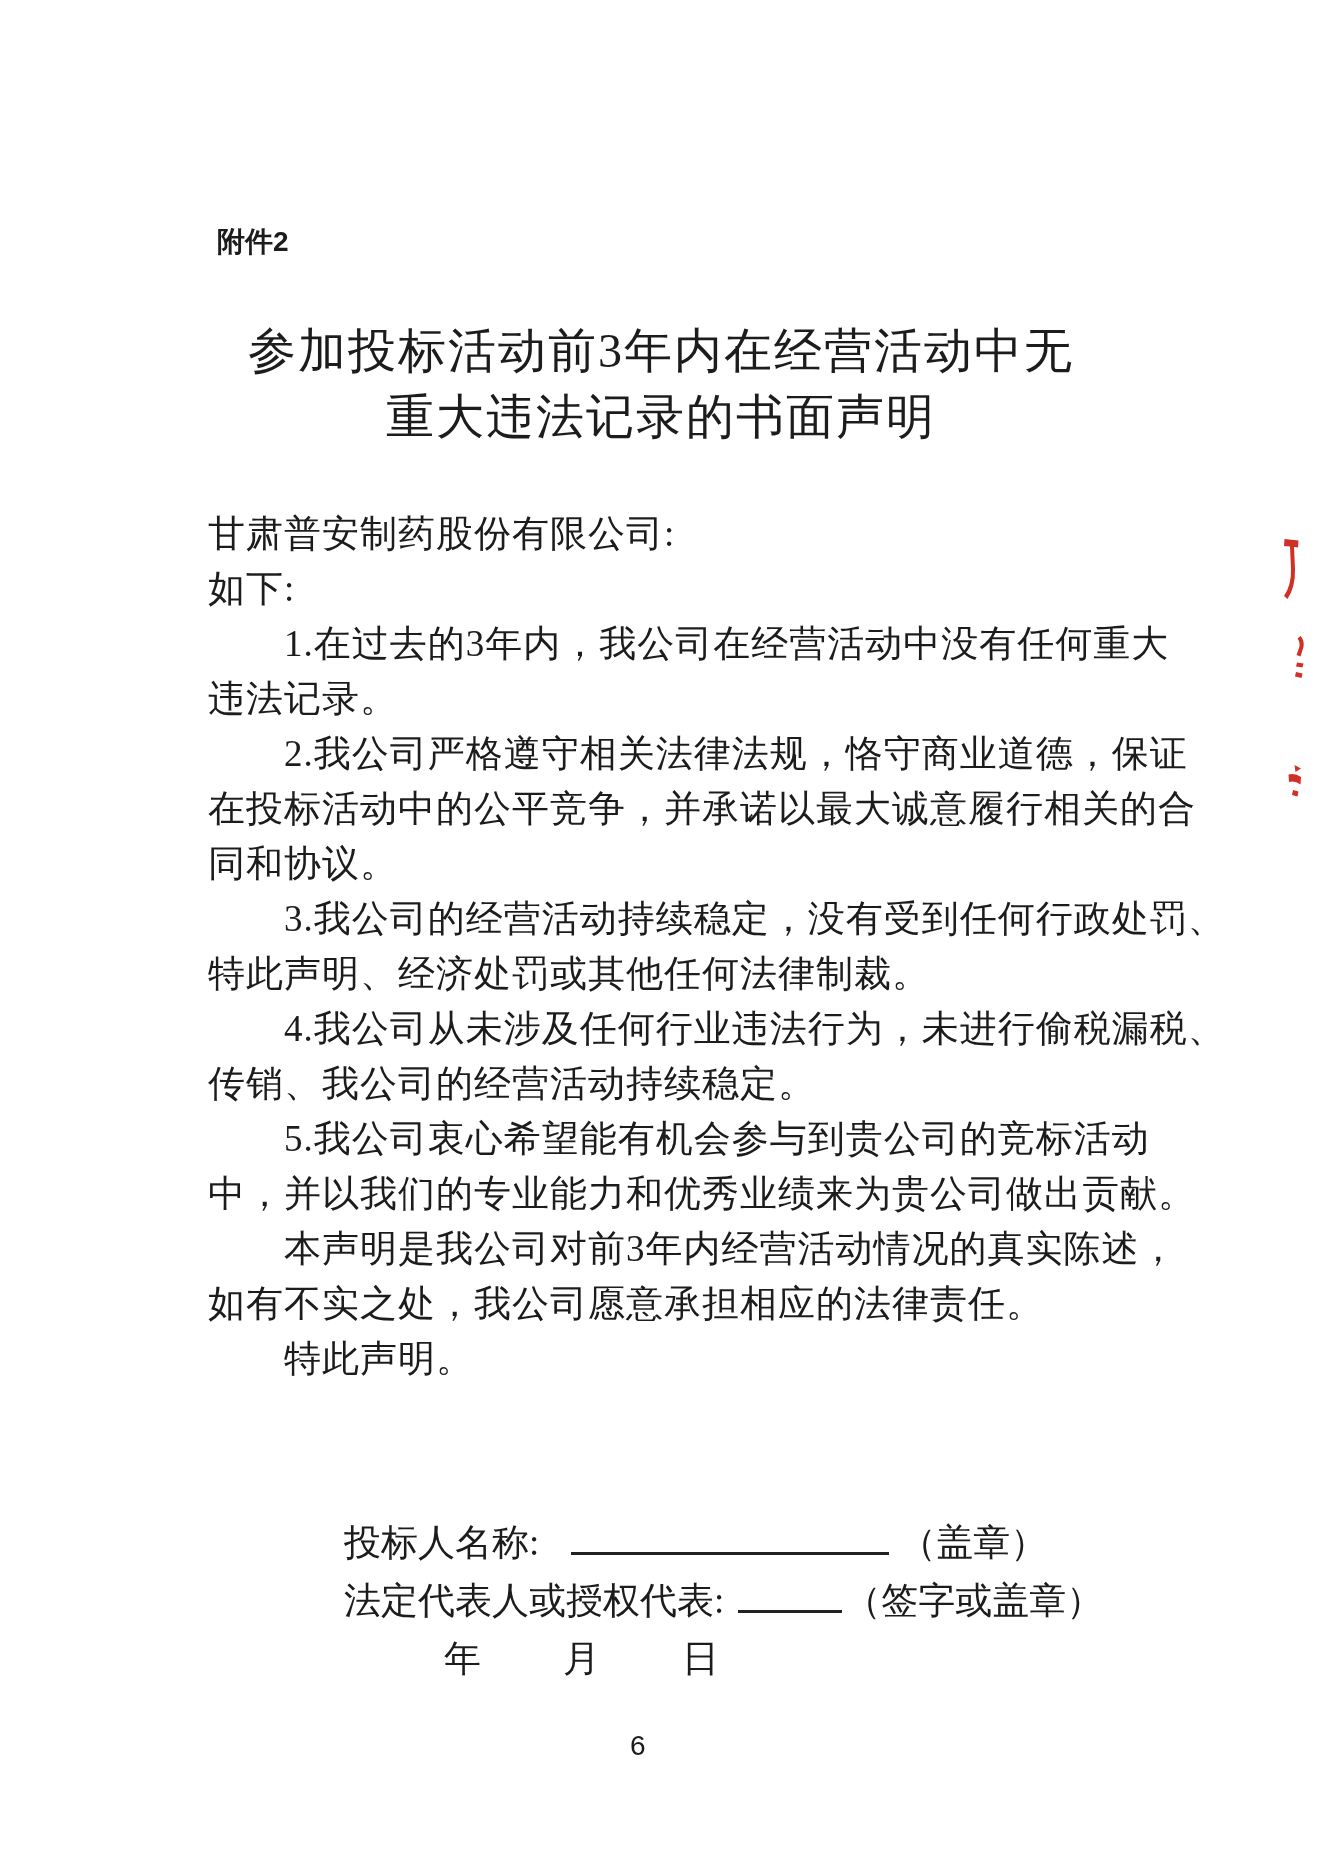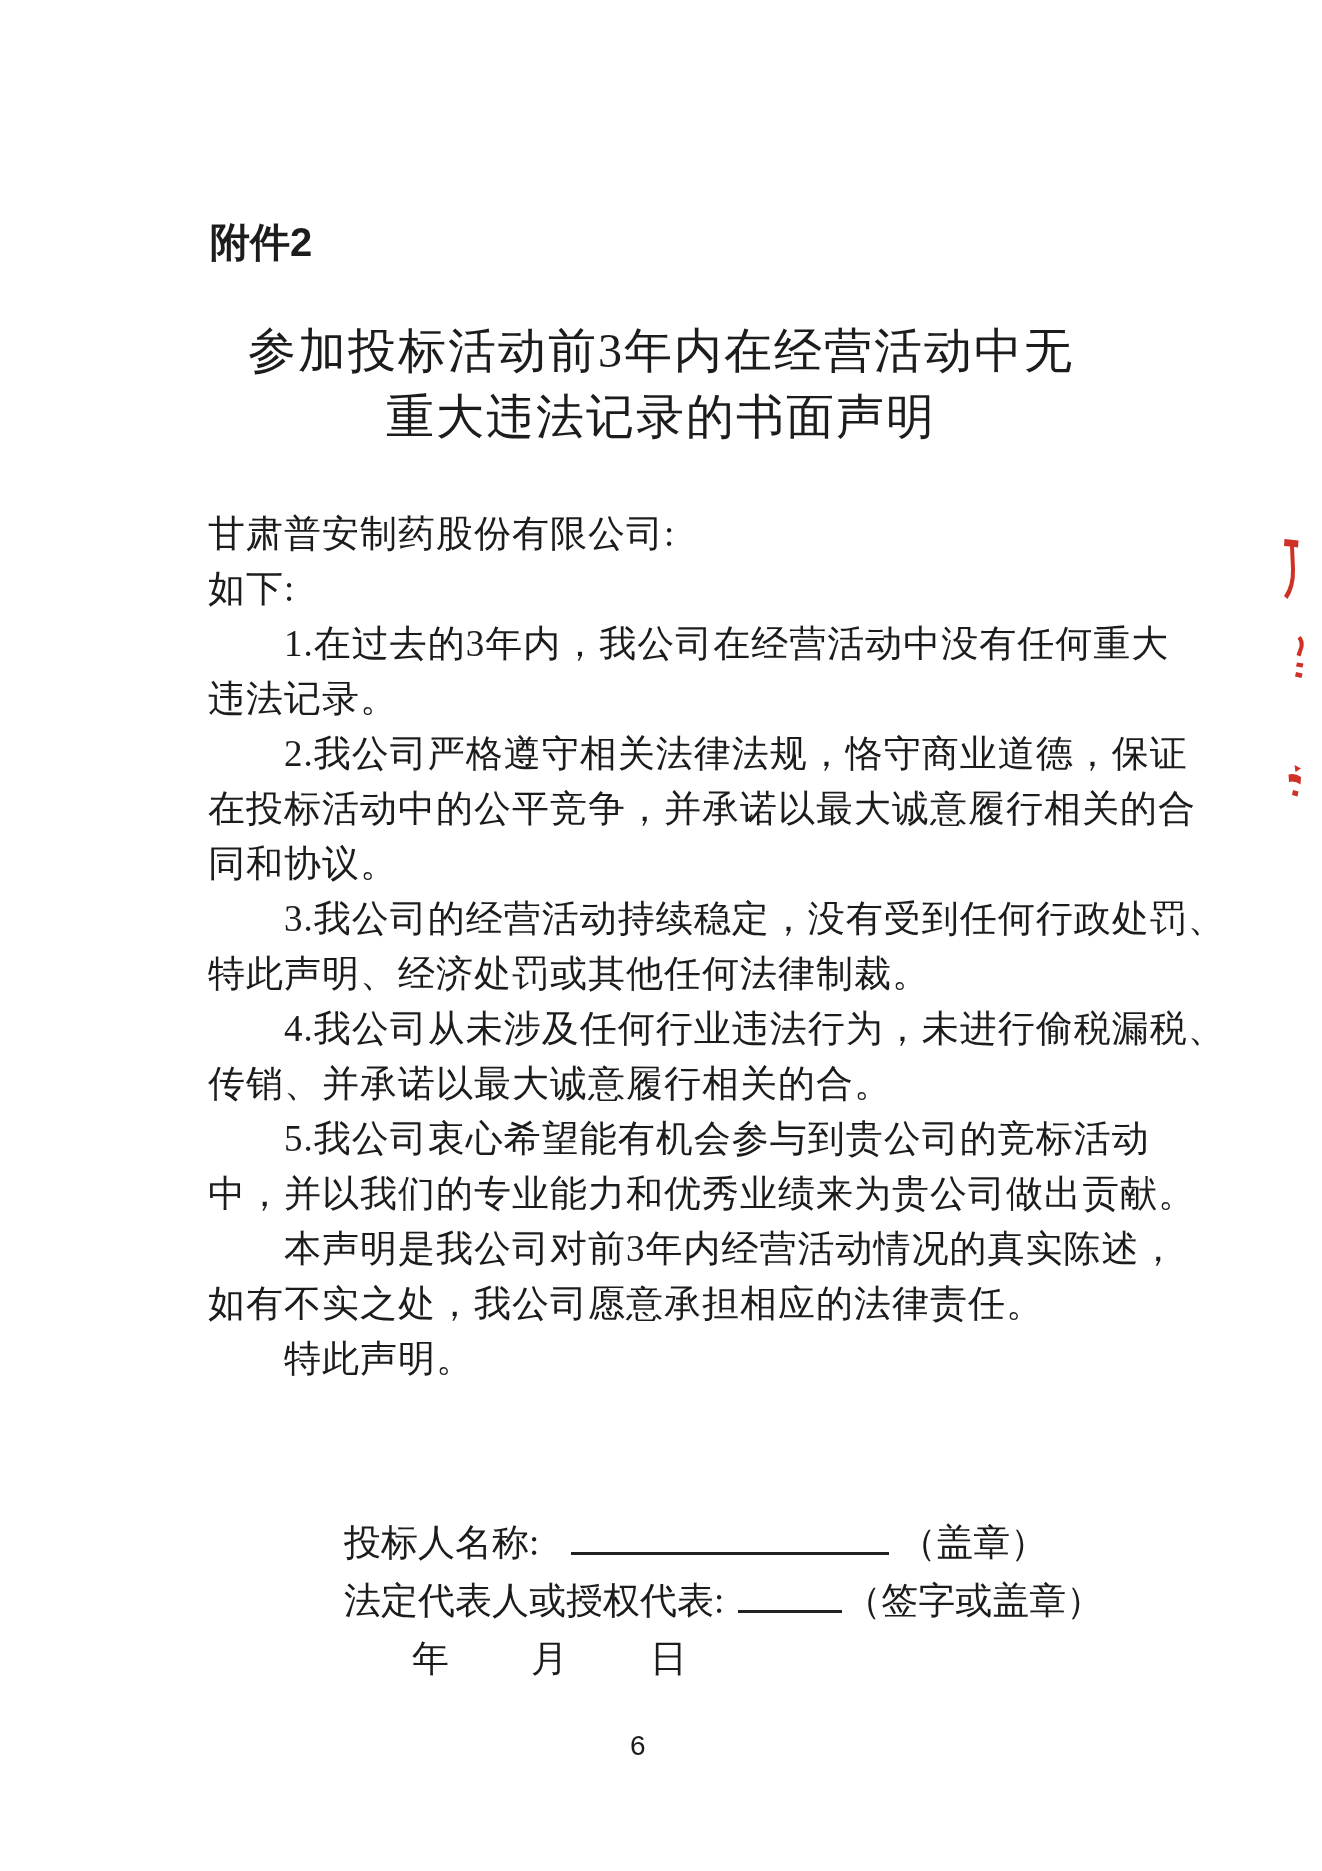--- a/index.html
+++ b/index.html
@@ -11,23 +11,23 @@
   .page{
     position:relative;
     width:1322px;height:1871px;
     margin:0 auto;
     background:var(--page-bg);
     color:var(--text);
     font-family:"Liberation Serif","DejaVu Serif",serif;
     overflow:hidden;
   }
   .attachment{
-    position:absolute;left:210px;top:222px;
+    position:absolute;left:217px;top:222px;
     font-family:"Liberation Sans","DejaVu Sans",sans-serif;
-    font-weight:600;font-size:40px;line-height:40px;
+    font-weight:600;font-size:28px;line-height:40px;
   }
   .title{
     position:absolute;left:0;top:318px;width:1322px;
     text-align:center;font-weight:400;font-size:48px;line-height:66px;
     letter-spacing:2px;
   }
   .body-text{
     position:absolute;left:208px;top:506px;width:930px;
     font-size:37px;line-height:55px;letter-spacing:1px;
   }
@@ -38,21 +38,21 @@
     font-size:37px;line-height:58px;white-space:nowrap;
   }
   .blank{
     display:inline-block;
     border-bottom:3px solid #222;
     height:34px;
     vertical-align:baseline;
   }
   .blank-long{width:318px;margin-left:32px;margin-right:10px;}
   .blank-short{width:104px;margin-left:14px;margin-right:2px;}
-  .date-line{margin-left:68px;}
+  .date-line{margin-left:100px;}
   .date-line span{margin-right:82px;}
   .date-line span:last-child{margin-right:0;}
   .page-number{
     position:absolute;left:630px;top:1730px;
     font-family:"Liberation Sans","DejaVu Sans",sans-serif;
     font-size:28px;line-height:32px;
   }
   .seal-fragment{position:absolute;}
   .seal-fragment svg{display:block;}
   .seal-fragment path{fill:var(--seal-red);}
@@ -73,21 +73,21 @@
     <div class="line">甘肃普安制药股份有限公司:</div>
     <div class="line">如下:</div>
     <div class="line indent">1.在过去的3年内，我公司在经营活动中没有任何重大</div>
     <div class="line">违法记录。</div>
     <div class="line indent">2.我公司严格遵守相关法律法规，恪守商业道德，保证</div>
     <div class="line">在投标活动中的公平竞争，并承诺以最大诚意履行相关的合</div>
     <div class="line">同和协议。</div>
     <div class="line indent">3.我公司的经营活动持续稳定，没有受到任何行政处罚、</div>
     <div class="line">特此声明、经济处罚或其他任何法律制裁。</div>
     <div class="line indent">4.我公司从未涉及任何行业违法行为，未进行偷税漏税、</div>
-    <div class="line">传销、并承诺以最大诚意履行相关的合。</div>
+    <div class="line">传销、我公司的经营活动持续稳定。</div>
     <div class="line indent">5.我公司衷心希望能有机会参与到贵公司的竞标活动</div>
     <div class="line">中，并以我们的专业能力和优秀业绩来为贵公司做出贡献。</div>
     <div class="line indent">本声明是我公司对前3年内经营活动情况的真实陈述，</div>
     <div class="line">如有不实之处，我公司愿意承担相应的法律责任。</div>
     <div class="line indent">特此声明。</div>
   </div>
 
   <div class="sig">
     <div class="line">
       <span>投标人名称:</span><span class="blank blank-long"></span><span>（盖章）</span>

